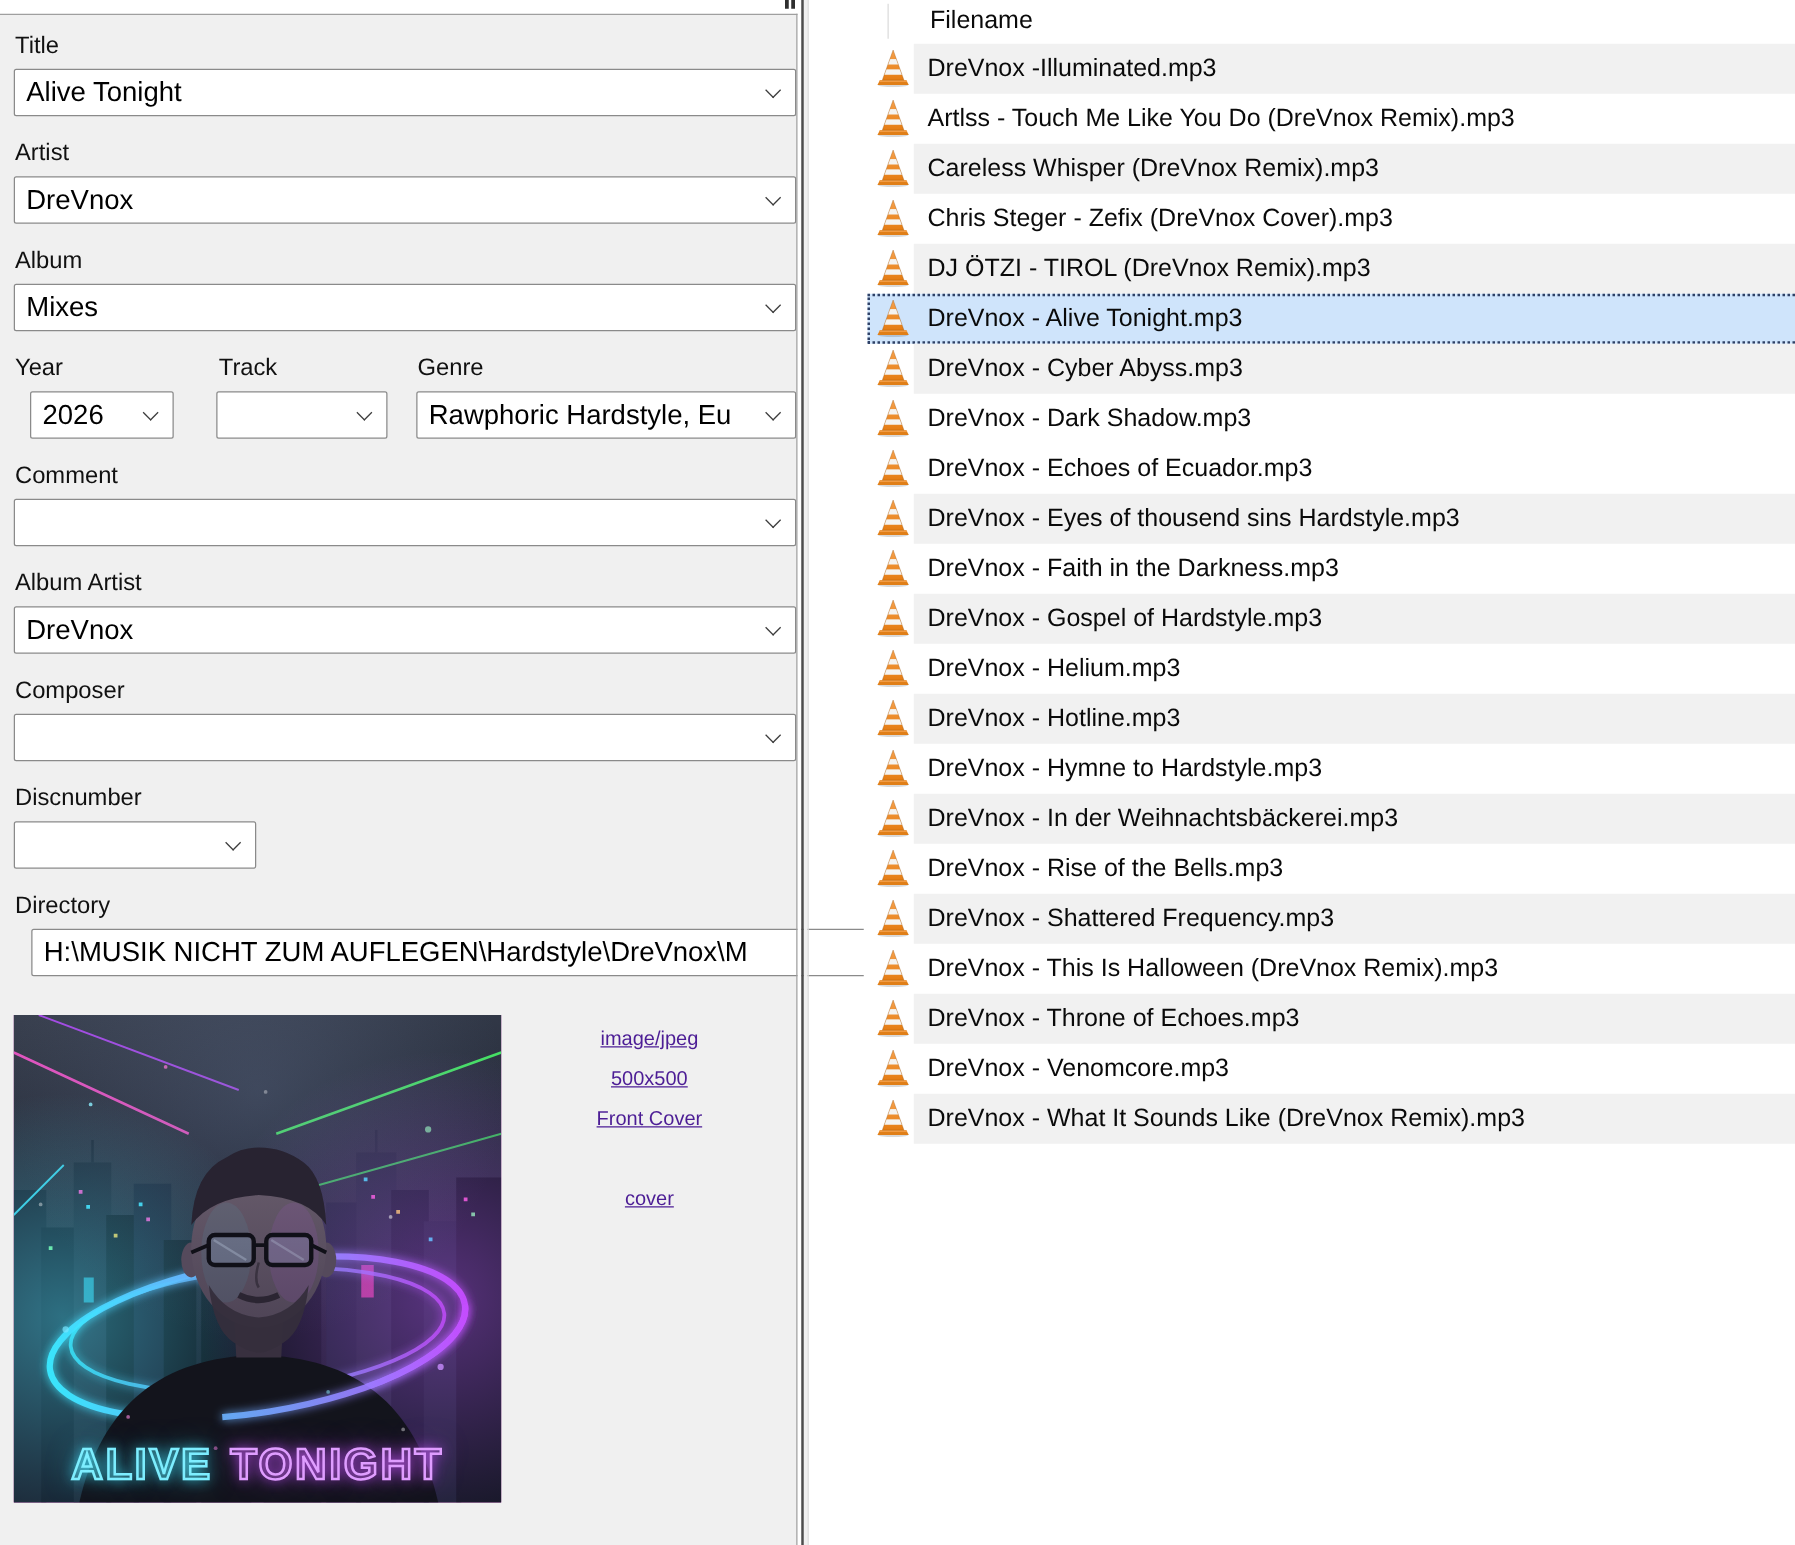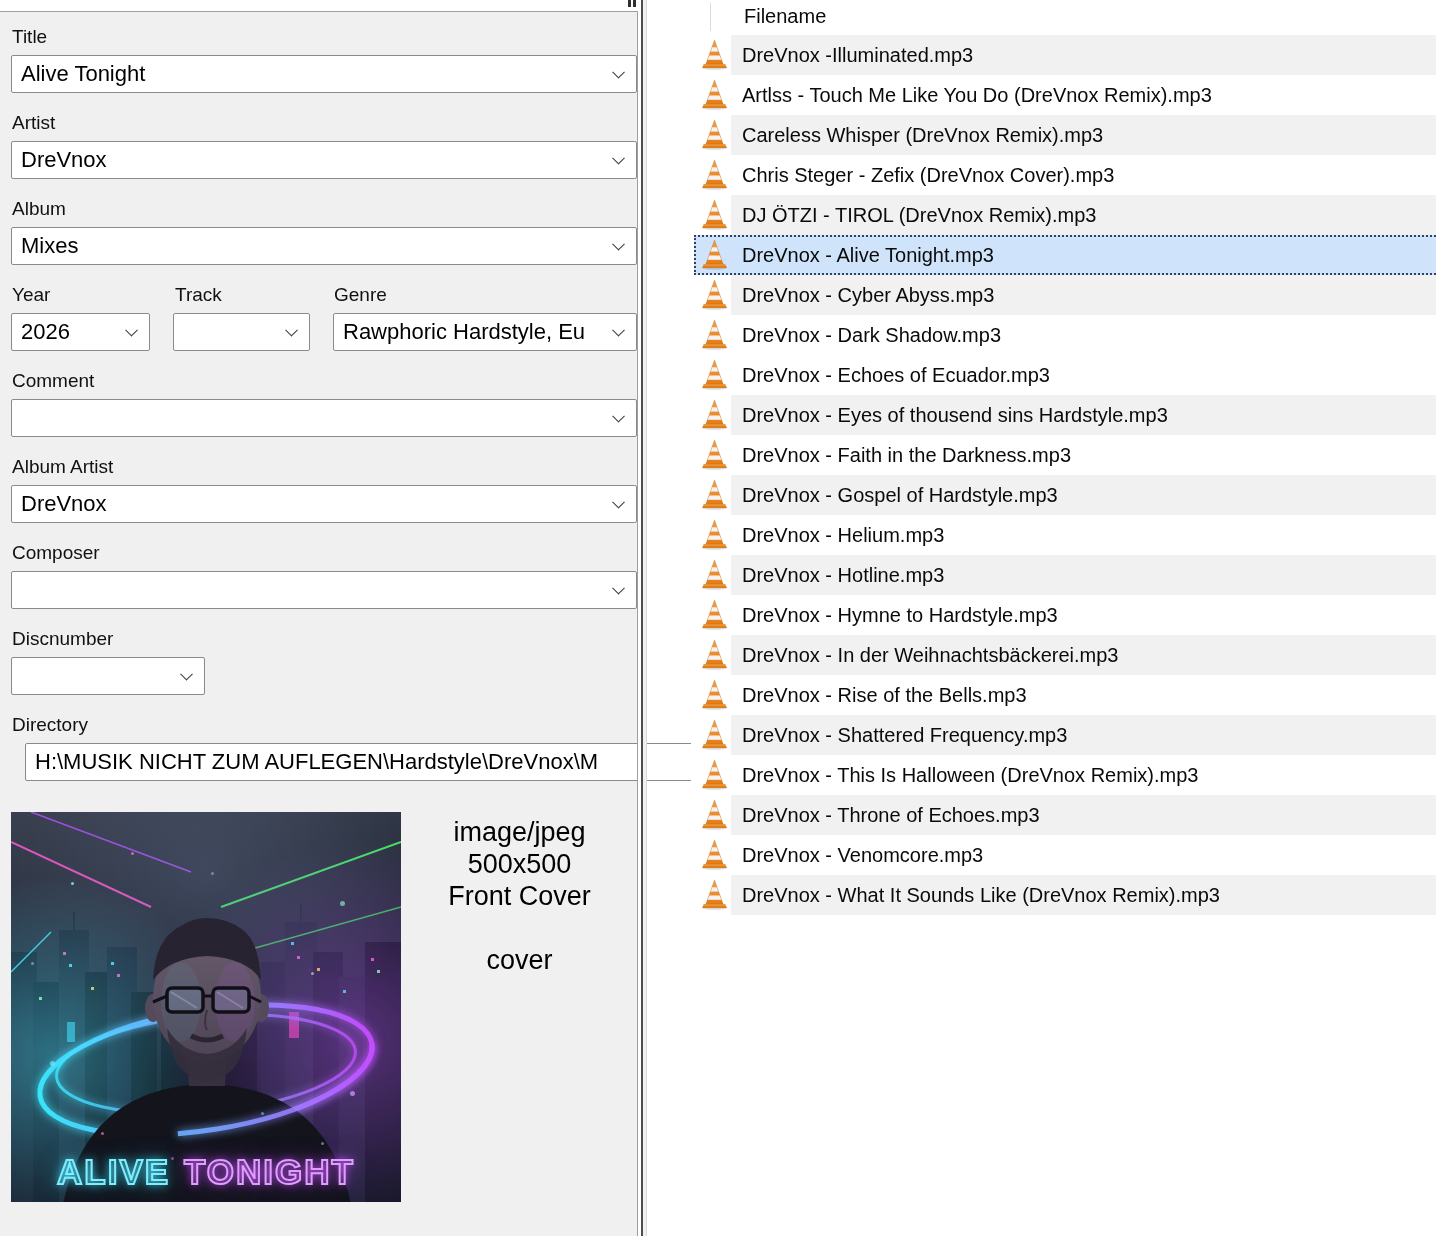--- a/index.html
+++ b/index.html
@@ -26,21 +26,21 @@
     background:#fff;border:1px solid #8a8a8a;border-radius:2px;
     font-size:22px;color:#000;line-height:36px;
     padding:0 30px 0 9px;white-space:nowrap;overflow:hidden;cursor:default;
   }
   .combo::after{
     content:"";position:absolute;right:13px;top:50%;width:8px;height:8px;
     border-right:1.6px solid #3c3c3c;border-bottom:1.6px solid #3c3c3c;
     transform:translateY(-70%) rotate(45deg);
   }
   
-  .cover-info{position:absolute;left:401px;top:816px;width:237px;text-align:center;font-size:27px;color:#000000;}
+  .cover-info{position:absolute;left:401px;top:816px;width:237px;text-align:center;font-size:16px;color:#4c1d95;text-decoration:underline;}
   .cover-info div{line-height:32px;}
   .cover-info .tagname{margin-top:32px;}
 
   .cover{position:absolute;left:11px;top:812px;width:390px;height:390px;overflow:hidden;background:#701a75;cursor:default;}
   .cover .layer{position:absolute;inset:0;}
   .bg-grad{background:linear-gradient(170deg,#39404f 0%,#262c3b 35%,#191d2b 65%,#101320 100%);}
   .glow-cyan{background:radial-gradient(circle at 10% 62%, rgba(80,230,255,0.42), rgba(80,230,255,0) 42%);}
   .glow-purple{background:radial-gradient(circle at 88% 58%, rgba(190,90,255,0.40), rgba(190,90,255,0) 48%);}
   .glow-top{background:radial-gradient(circle at 50% 16%, rgba(125,145,185,0.22), rgba(0,0,0,0) 52%);}
   .dotfield{position:absolute;left:0;top:0;width:3px;height:3px;border-radius:50%;
@@ -102,21 +102,21 @@
 
   <div class="fld-label" style="top:110px">Artist</div>
   <div class="combo" style="left:11px;top:141px;width:626px"><span>DreVnox</span></div>
 
   <div class="fld-label" style="top:196px">Album</div>
   <div class="combo" style="left:11px;top:227px;width:626px"><span>Mixes</span></div>
 
   <div class="fld-label" style="top:282px">Year</div>
   <div class="fld-label" style="top:282px;left:175px">Track</div>
   <div class="fld-label" style="top:282px;left:334px">Genre</div>
-  <div class="combo" style="left:11px;top:313px;width:139px"><span>2026</span></div>
+  <div class="combo" style="left:24px;top:313px;width:115px"><span>2026</span></div>
   <div class="combo" style="left:173px;top:313px;width:137px"><span></span></div>
   <div class="combo" style="left:333px;top:313px;width:304px"><span>Rawphoric Hardstyle, Eu</span></div>
 
   <div class="fld-label" style="top:368px">Comment</div>
   <div class="combo" style="left:11px;top:399px;width:626px"><span></span></div>
 
   <div class="fld-label" style="top:454px">Album Artist</div>
   <div class="combo" style="left:11px;top:485px;width:626px"><span>DreVnox</span></div>
 
   <div class="fld-label" style="top:540px">Composer</div>

